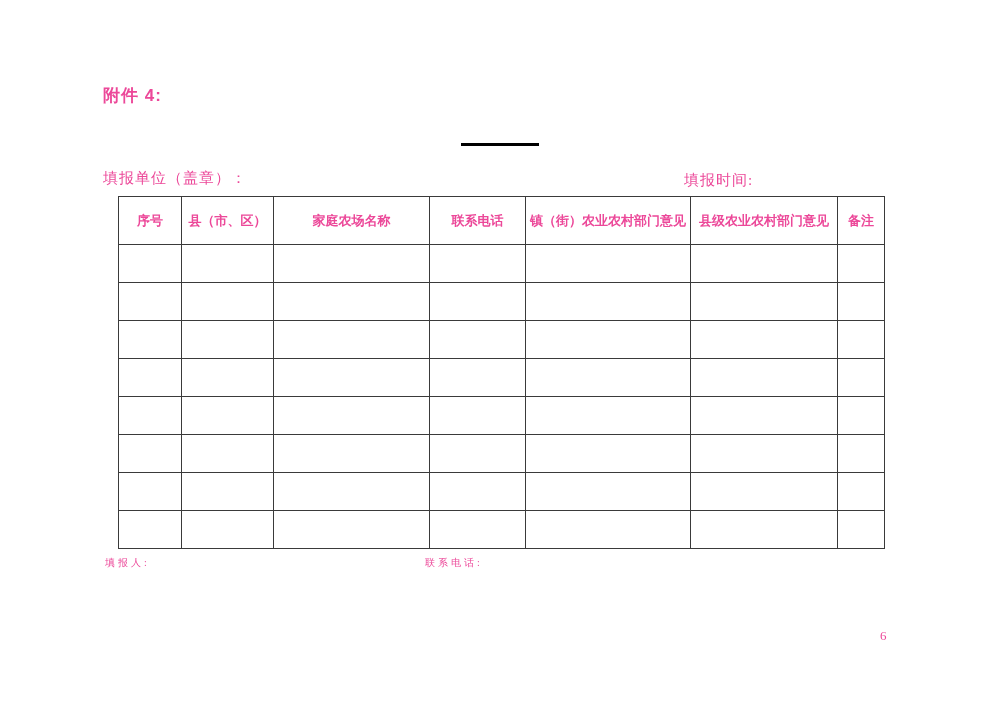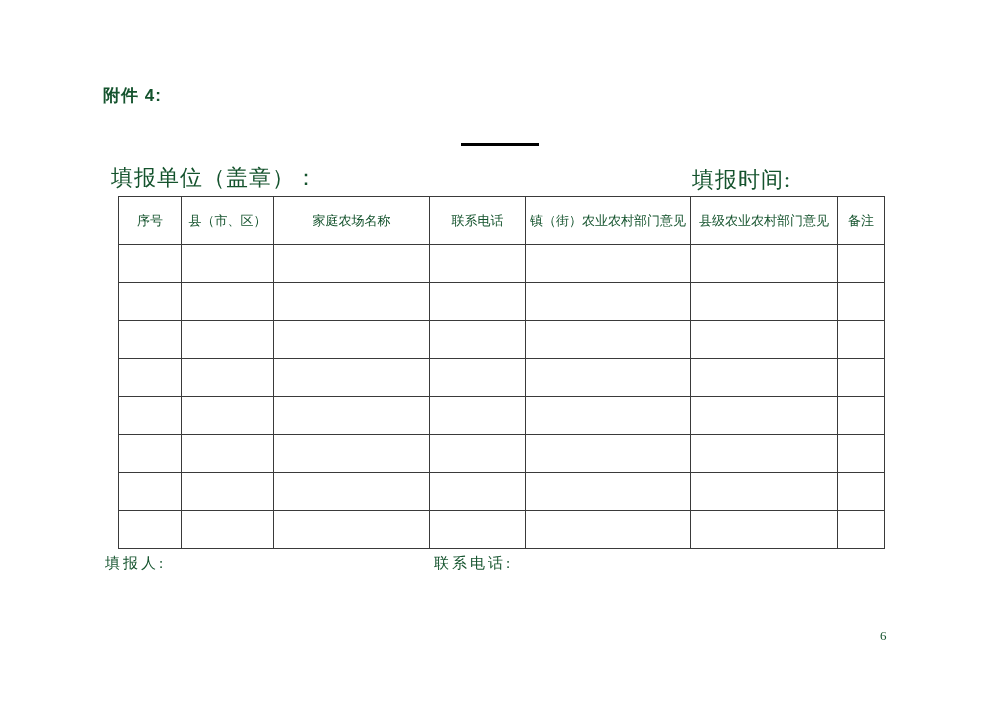--- a/index.html
+++ b/index.html
@@ -2,21 +2,21 @@
 <html><head>
 <meta charset="utf-8">
 <style>
   * { box-sizing: border-box; }
   html, body { margin: 0; padding: 0; background: #ffffff; }
   .page {
     position: relative;
     width: 1000px;
     height: 706px;
     background: #ffffff;
-    color: #14532d;
+    color: #ec4899;
     font-family: "Liberation Serif", serif;
     overflow: hidden;
   }
   .attachment-label {
     position: absolute;
     left: 103px;
     top: 84px;
     font-size: 17px;
     font-family: "Liberation Sans", sans-serif;
     font-weight: 600;
@@ -36,66 +36,65 @@
   .blank-line {
     display: inline-block;
     width: 78px;
     height: 30px;
     border-bottom: 3px solid #000000;
     vertical-align: baseline;
   }
   .meta-label {
     position: absolute;
     top: 166px;
-    font-size: 22px;
+    font-size: 15px;
     letter-spacing: 1px;
     line-height: 24px;
-    margin-left: 8px;
   }
   .report-unit { left: 103px; }
   .report-time { left: 684px; top: 168px; }
   table.monitor-table {
     position: absolute;
     left: 118px;
     top: 196px;
     width: 766px;
     border-collapse: collapse;
     table-layout: fixed;
   }
   .monitor-table th, .monitor-table td {
     border: 1px solid #3a3a3a;
     padding: 0;
   }
   .monitor-table thead th {
     height: 48px;
     font-family: "Liberation Sans", sans-serif;
     font-size: 13px;
-    font-weight: 400;
+    font-weight: 700;
     text-align: center;
     vertical-align: middle;
     white-space: nowrap;
     overflow: hidden;
   }
   .monitor-table tbody td { height: 38px; background: #ffffff; }
   .c1 { width: 63px; }
   .c2 { width: 92px; }
   .c3 { width: 156px; }
   .c4 { width: 96px; }
   .c5 { width: 165px; }
   .c6 { width: 147px; }
   .c7 { width: 47px; }
   .footer-label {
     position: absolute;
     top: 554px;
-    font-size: 15px;
+    font-size: 10px;
     letter-spacing: 3px;
     line-height: 18px;
   }
   .filler-label { left: 105px; }
-  .phone-label { left: 434px; }
+  .phone-label { left: 425px; }
   .page-number {
     position: absolute;
     left: 880px;
     top: 628px;
     font-size: 13px;
   }
 </style>
 </head>
 <body>
 

